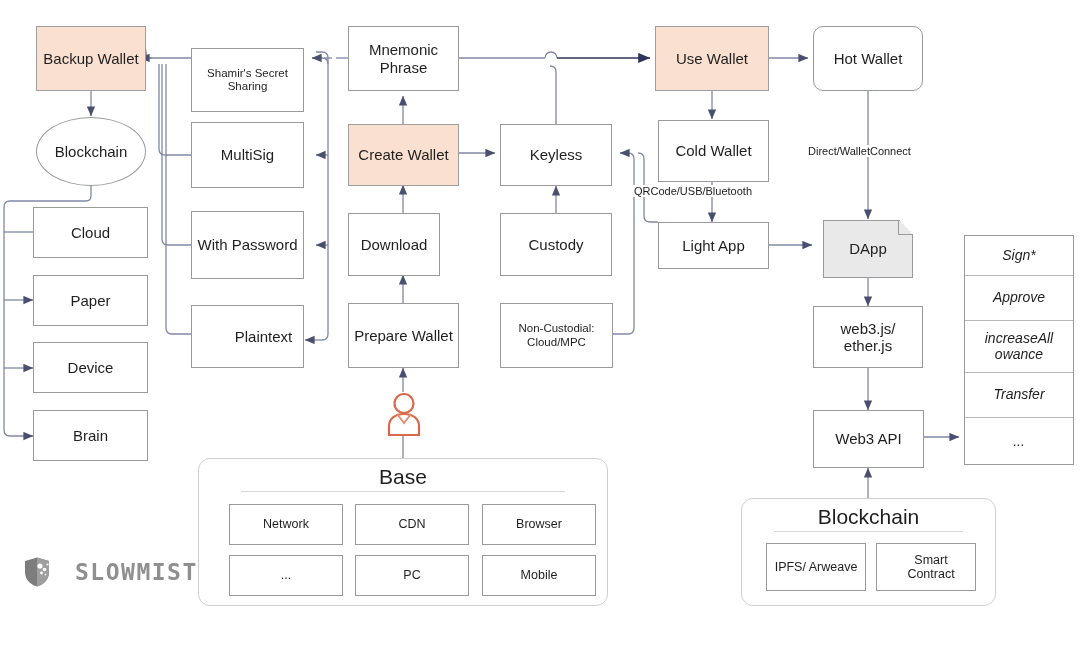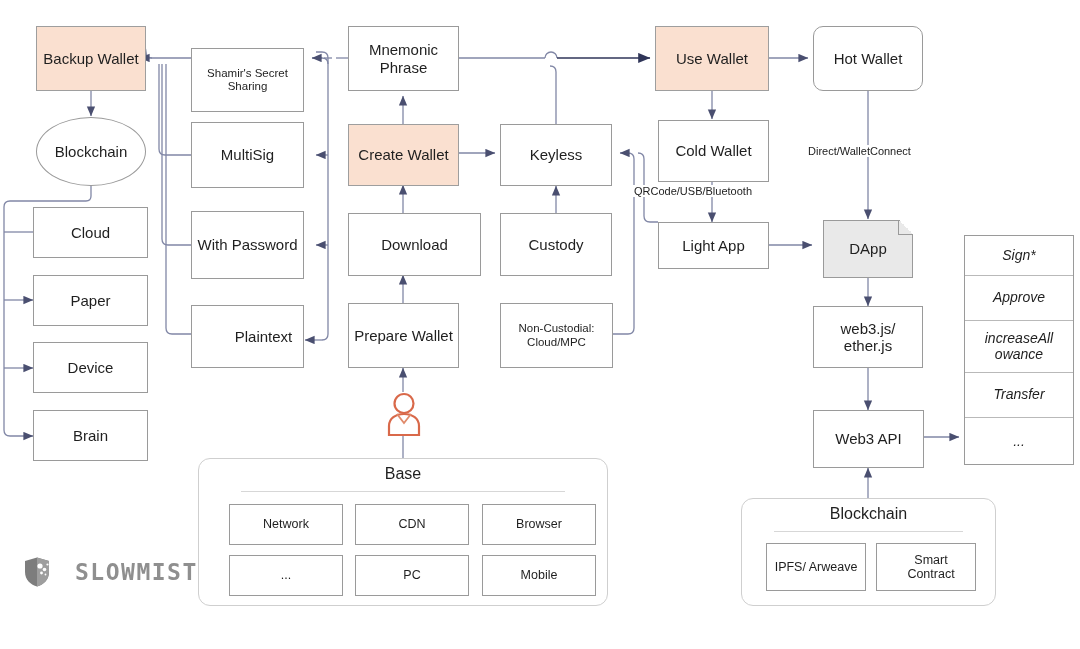--- a/index.html
+++ b/index.html
@@ -10,21 +10,21 @@
         display:flex;align-items:center;justify-content:center;text-align:center;
         font-size:15px;line-height:1.15;color:#1f1f1f;padding:2px 4px;}
   .node.accent{background:#fae0d0;border-color:#9e9e9e;}
   .node.gray{background:#e9e9e9;border-color:#9a9a9a;}
   .node.small{font-size:11.5px;}
   .node.sm13{font-size:12.5px;}
   .ellipse{position:absolute;box-sizing:border-box;border:1px solid #9a9a9a;border-radius:50%;
            background:#fff;display:flex;align-items:center;justify-content:center;font-size:15px;color:#1f1f1f;}
 
   .group{position:absolute;box-sizing:border-box;border:1px solid #cfcfcf;border-radius:12px;background:#fff;}
-  .group-title{position:absolute;left:0;right:0;top:6px;text-align:center;font-size:16px;color:#1f1f1f;}
+  .group-title{position:absolute;left:0;right:0;top:6px;text-align:center;font-size:21px;color:#1f1f1f;}
   .group-rule{position:absolute;height:0;border-top:1px solid #d7d7d7;}
 
   .listbox{position:absolute;box-sizing:border-box;border:1px solid #9a9a9a;background:#fff;font-style:italic;}
   .listrow{box-sizing:border-box;display:flex;align-items:center;justify-content:center;
            text-align:center;font-size:14px;color:#1f1f1f;border-bottom:1px solid #b9b9b9;line-height:1.12;}
   .listrow:last-child{border-bottom:none;}
 
   .edgelabel{position:absolute;font-size:11px;color:#222;white-space:nowrap;background:#fff;padding:0 2px;}
 
   svg.wires{position:absolute;left:0;top:0;width:1080px;height:649px;pointer-events:none;}
@@ -157,21 +157,21 @@
   <div class="node" style="left:191px;top:305px;width:113px;height:63px;padding-left:36px;">
     <span>Plaintext</span>
   </div>
 
   <div class="node" style="left:348px;top:26px;width:111px;height:65px;">
     <span>Mnemonic Phrase</span>
   </div>
   <div class="node accent" style="left:348px;top:124px;width:111px;height:62px;">
     <span>Create Wallet</span>
   </div>
-  <div class="node" style="left:348px;top:213px;width:133px;height:63px;">
+  <div class="node" style="left:348px;top:213px;width:92px;height:63px;">
     <span>Download</span>
   </div>
   <div class="node" style="left:348px;top:303px;width:111px;height:65px;">
     <span>Prepare Wallet</span>
   </div>
 
   <div style="position:absolute;left:385px;top:392px;width:38px;height:44px;">
     <svg viewBox="0 0 38 44" width="38" height="44">
       <circle cx="19" cy="11.5" r="9.5" fill="none" stroke="#d9694a" stroke-width="2.2"></circle>
       <path d="M4,43 L4,34 C4,26.5 10.5,22 19,22 C27.5,22 34,26.5 34,34 L34,43 Z" fill="none" stroke="#d9694a" stroke-width="2.2"></path>

